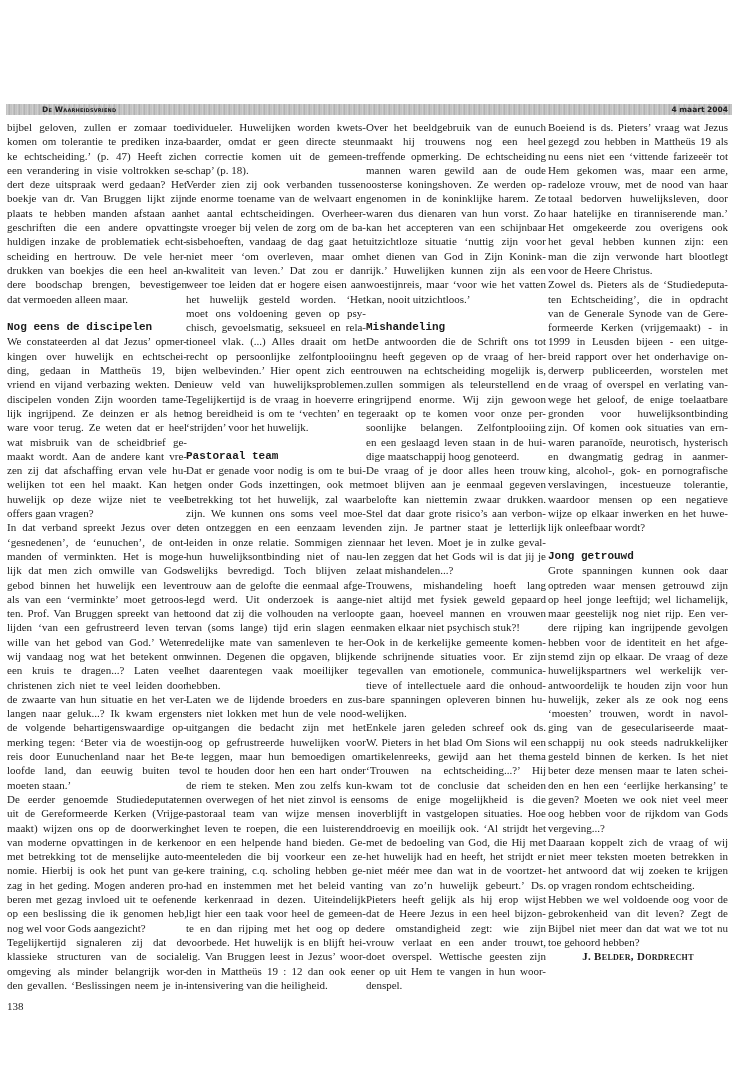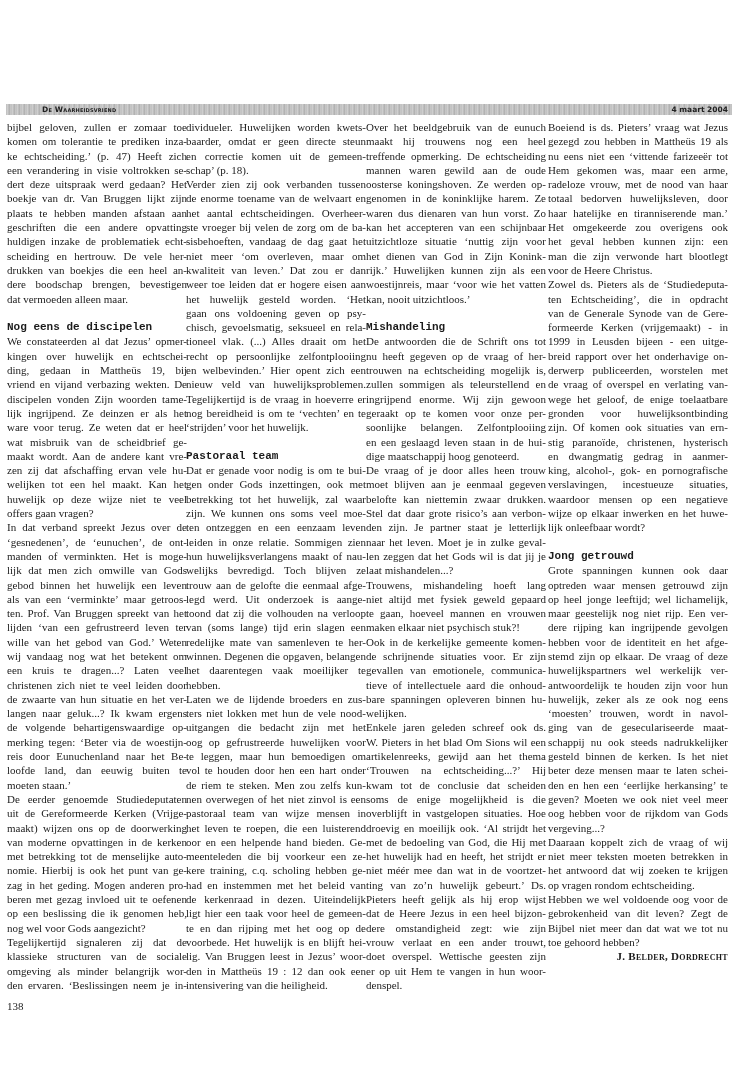--- a/index.html
+++ b/index.html
@@ -16,21 +16,21 @@
          font-size: 11px; line-height: 14.3px; color: #1b1b1b; }
   .col .line { white-space: nowrap; display: block; height: 14.3px; }
   .col .line.j { text-align: justify; text-align-last: justify; }
   .col .blank { height: 14.3px; }
   .col .head { font-weight: bold; font-family: Liberation Mono, monospace; }
   .col1 { left: 7px; }
   .col2 { left: 186px; }
   .col3 { left: 366px; }
   .col4 { left: 548px; }
   .page-num { position: absolute; left: 7px; top: 1000px; font-family: Liberation Serif, serif; font-size: 11px; color: #1b1b1b; }
-  .signature { text-align: right; font-variant: small-caps; font-weight: bold; letter-spacing: 0.3px; }
+  .signature { text-align: center; font-variant: small-caps; font-weight: bold; letter-spacing: 0.3px; }
 </style>
 </head>
 <body>
 
 <div class="header-band">
   <span class="pub">De Waarheidsvriend</span>
   <span class="date">4 maart 2004</span>
 </div>
 
 <div class="col col1">
@@ -60,21 +60,21 @@
     <span class="line j">maakt wordt. Aan de andere kant vre-</span>
     <span class="line j">zen zij dat afschaffing ervan vele hu-</span>
     <span class="line j">welijken tot een hel maakt. Kan het</span>
     <span class="line j">huwelijk op deze wijze niet te veel</span>
     <span class="line">offers gaan vragen?</span>
     <span class="line j">In dat verband spreekt Jezus over de</span>
     <span class="line j">‘gesnedenen’, de ‘eunuchen’, de ont-</span>
     <span class="line j">manden of verminkten. Het is moge-</span>
     <span class="line j">lijk dat men zich omwille van Gods</span>
     <span class="line j">gebod binnen het huwelijk een leven</span>
-    <span class="line j">als van een ‘verminkte’ maar getroos-</span>
+    <span class="line j">als van een ‘verminkte’ moet getroos-</span>
     <span class="line j">ten. Prof. Van Bruggen spreekt van het</span>
     <span class="line j">lijden ‘van een gefrustreerd leven ter</span>
     <span class="line j">wille van het gebod van God.’ Weten</span>
     <span class="line j">wij vandaag nog wat het betekent om</span>
     <span class="line j">een kruis te dragen...? Laten veel</span>
     <span class="line j">christenen zich niet te veel leiden door</span>
     <span class="line j">de zwaarte van hun situatie en het ver-</span>
     <span class="line j">langen naar geluk...? Ik kwam ergens</span>
     <span class="line j">de volgende behartigenswaardige op-</span>
     <span class="line j">merking tegen: ‘Beter via de woestijn-</span>
@@ -87,61 +87,61 @@
     <span class="line j">van moderne opvattingen in de kerken</span>
     <span class="line j">met betrekking tot de menselijke auto-</span>
     <span class="line j">nomie. Hierbij is ook het punt van ge-</span>
     <span class="line j">zag in het geding. Mogen anderen pro-</span>
     <span class="line j">beren met gezag invloed uit te oefenen</span>
     <span class="line j">op een beslissing die ik genomen heb,</span>
     <span class="line">nog wel voor Gods aangezicht?</span>
     <span class="line j">Tegelijkertijd signaleren zij dat de</span>
     <span class="line j">klassieke structuren van de sociale</span>
     <span class="line j">omgeving als minder belangrijk wor-</span>
-    <span class="line j">den ervaren. ‘Beslissingen neem je in-</span>
+    <span class="line j">den gevallen. ‘Beslissingen neem je in-</span>
   </div>
 <div class="col col2">
     <span class="line j">dividueler. Huwelijken worden kwets-</span>
     <span class="line j">baarder, omdat er geen directe steun</span>
     <span class="line j">en correctie komen uit de gemeen-</span>
     <span class="line">schap’ (p. 18).</span>
     <span class="line j">Verder zien zij ook verbanden tussen</span>
     <span class="line j">de enorme toename van de welvaart en</span>
     <span class="line j">het aantal echtscheidingen. Overheer-</span>
     <span class="line j">ste vroeger bij velen de zorg om de ba-</span>
     <span class="line j">sisbehoeften, vandaag de dag gaat het</span>
     <span class="line j">niet meer ‘om overleven, maar om</span>
     <span class="line j">kwaliteit van leven.’ Dat zou er dan</span>
     <span class="line j">weer toe leiden dat er hogere eisen aan</span>
     <span class="line j">het huwelijk gesteld worden. ‘Het</span>
-    <span class="line j">gaan ons voldoening geven op psy-</span>
+    <span class="line j">moet ons voldoening geven op psy-</span>
     <span class="line j">chisch, gevoelsmatig, seksueel en rela-</span>
     <span class="line j">tioneel vlak. (...) Alles draait om het</span>
     <span class="line j">recht op persoonlijke zelfontplooiing</span>
     <span class="line j">en welbevinden.’ Hier opent zich een</span>
     <span class="line j">nieuw veld van huwelijksproblemen.</span>
     <span class="line j">Tegelijkertijd is de vraag in hoeverre er</span>
     <span class="line j">nog bereidheid is om te ‘vechten’ en te</span>
     <span class="line">‘strijden’ voor het huwelijk.</span>
     <span class="line blank"></span>
     <span class="line head">Pastoraal team</span>
     <span class="line j">Dat er genade voor nodig is om te bui-</span>
     <span class="line j">gen onder Gods inzettingen, ook met</span>
     <span class="line j">betrekking tot het huwelijk, zal waar</span>
     <span class="line j">zijn. We kunnen ons soms veel moe-</span>
     <span class="line j">ten ontzeggen en een eenzaam leven</span>
     <span class="line j">leiden in onze relatie. Sommigen zien</span>
-    <span class="line j">hun huwelijksverlangens maakt of nau-</span>
+    <span class="line j">hun huwelijksontbinding niet of nau-</span>
     <span class="line j">welijks bevredigd. Toch blijven ze</span>
     <span class="line j">trouw aan de gelofte die eenmaal afge-</span>
     <span class="line j">legd werd. Uit onderzoek is aange-</span>
     <span class="line j">toond dat zij die volhouden na verloop</span>
     <span class="line j">van (soms lange) tijd erin slagen een</span>
     <span class="line j">redelijke mate van samenleven te her-</span>
-    <span class="line j">winnen. Degenen die opgaven, belangen</span>
+    <span class="line j">winnen. Degenen die opgaven, blijken</span>
     <span class="line j">het daarentegen vaak moeilijker te</span>
     <span class="line">hebben.</span>
     <span class="line j">Laten we de lijdende broeders en zus-</span>
     <span class="line j">ters niet lokken met hun de vele nood-</span>
     <span class="line j">uitgangen die bedacht zijn met het</span>
     <span class="line j">oog op gefrustreerde huwelijken voor</span>
     <span class="line j">te leggen, maar hun bemoedigen om</span>
     <span class="line j">vol te houden door hen een hart onder</span>
     <span class="line j">de riem te steken. Men zou zelfs kun-</span>
     <span class="line j">nen overwegen of het niet zinvol is een</span>
@@ -238,24 +238,24 @@
     <span class="line j">ten Echtscheiding’, die in opdracht</span>
     <span class="line j">van de Generale Synode van de Gere-</span>
     <span class="line j">formeerde Kerken (vrijgemaakt) - in</span>
     <span class="line j">1999 in Leusden bijeen - een uitge-</span>
     <span class="line j">breid rapport over het onderhavige on-</span>
     <span class="line j">derwerp publiceerden, worstelen met</span>
     <span class="line j">de vraag of overspel en verlating van-</span>
     <span class="line j">wege het geloof, de enige toelaatbare</span>
     <span class="line j">gronden voor huwelijksontbinding</span>
     <span class="line j">zijn. Of komen ook situaties van ern-</span>
-    <span class="line j">stig paranoïde, christenen, hysterisch</span>
+    <span class="line j">waren paranoïde, neurotisch, hysterisch</span>
     <span class="line j">en dwangmatig gedrag in aanmer-</span>
     <span class="line j">king, alcohol-, gok- en pornografische</span>
-    <span class="line j">verslavingen, incestueuze situaties,</span>
+    <span class="line j">verslavingen, incestueuze tolerantie,</span>
     <span class="line j">waardoor mensen op een negatieve</span>
     <span class="line j">wijze op elkaar inwerken en het huwe-</span>
     <span class="line">lijk onleefbaar wordt?</span>
     <span class="line blank"></span>
     <span class="line head">Jong getrouwd</span>
     <span class="line j">Grote spanningen kunnen ook daar</span>
     <span class="line j">optreden waar mensen getrouwd zijn</span>
     <span class="line j">op heel jonge leeftijd; wel lichamelijk,</span>
     <span class="line j">maar geestelijk nog niet rijp. Een ver-</span>
     <span class="line j">dere rijping kan ingrijpende gevolgen</span>

